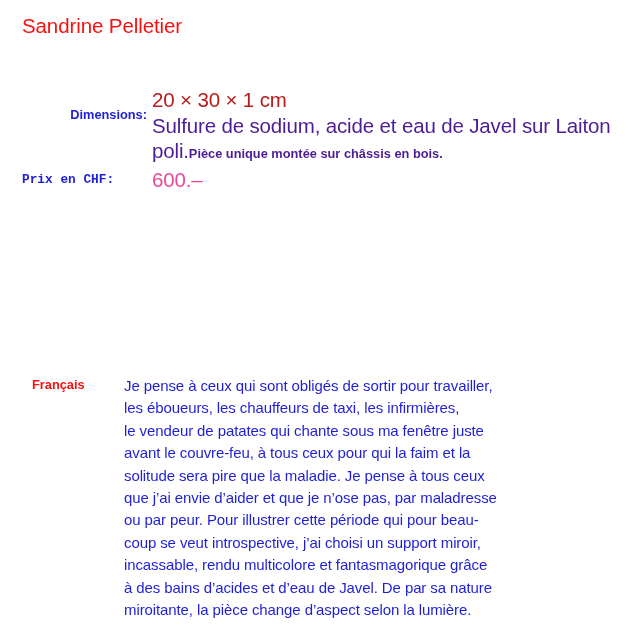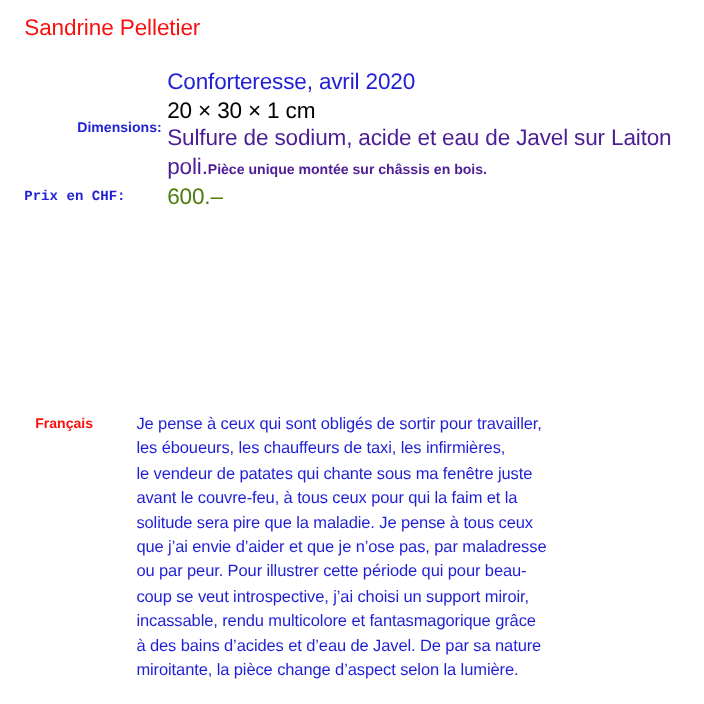--- a/index.html
+++ b/index.html
@@ -124,35 +124,34 @@
 </head>
 <body style="background: rgb(255, 255, 255);">
 
 <div class="page" style="background: rgb(255, 255, 255);">
 
   <div class="artist-title" style="color: rgb(248, 17, 15);">Sandrine Pelletier</div>
 
   <div class="meta-block">
 
     <div class="meta-row row-titre">
-      <span class="meta-value" style="color: rgb(31, 31, 214);">Conforteresse, avril 2020</span>
     </div>
 
     <div class="meta-row row-dim">
       <span class="meta-label" style="color: rgb(31, 31, 214);">Dimensions:</span>
-      <span class="meta-value" style="color: #000000;">20 × 30 × 1 cm</span>
+      <span class="meta-value" style="color: #b91c1c;">20 × 30 × 1 cm</span>
     </div>
 
     <div class="meta-row row-tech">
       <span class="meta-value" style="color: #4c1d95;"><span>Sulfure de sodium, acide et eau de Javel sur Laiton poli.</span><span class="meta-note">Pièce unique montée sur châssis en bois.</span></span>
     </div>
 
     <div class="meta-row row-prix">
       <span class="meta-label" style="color: rgb(31, 31, 214);">Prix en CHF:</span>
-      <span class="meta-value" style="color: #4d7c0f;">600.–</span>
+      <span class="meta-value" style="color: #ec4899;">600.–</span>
     </div>
 
   </div>
 
   <div class="desc-block">
     <span class="desc-lang" style="color: rgb(248, 17, 15);">Français</span>
     <span class="desc-body" style="color: rgb(31, 31, 214);">Je pense à ceux qui sont obligés de sortir pour travailler,
 les éboueurs, les chauffeurs de taxi, les infirmières,
 le vendeur de patates qui chante sous ma fenêtre juste
 avant le couvre-feu, à tous ceux pour qui la faim et la

